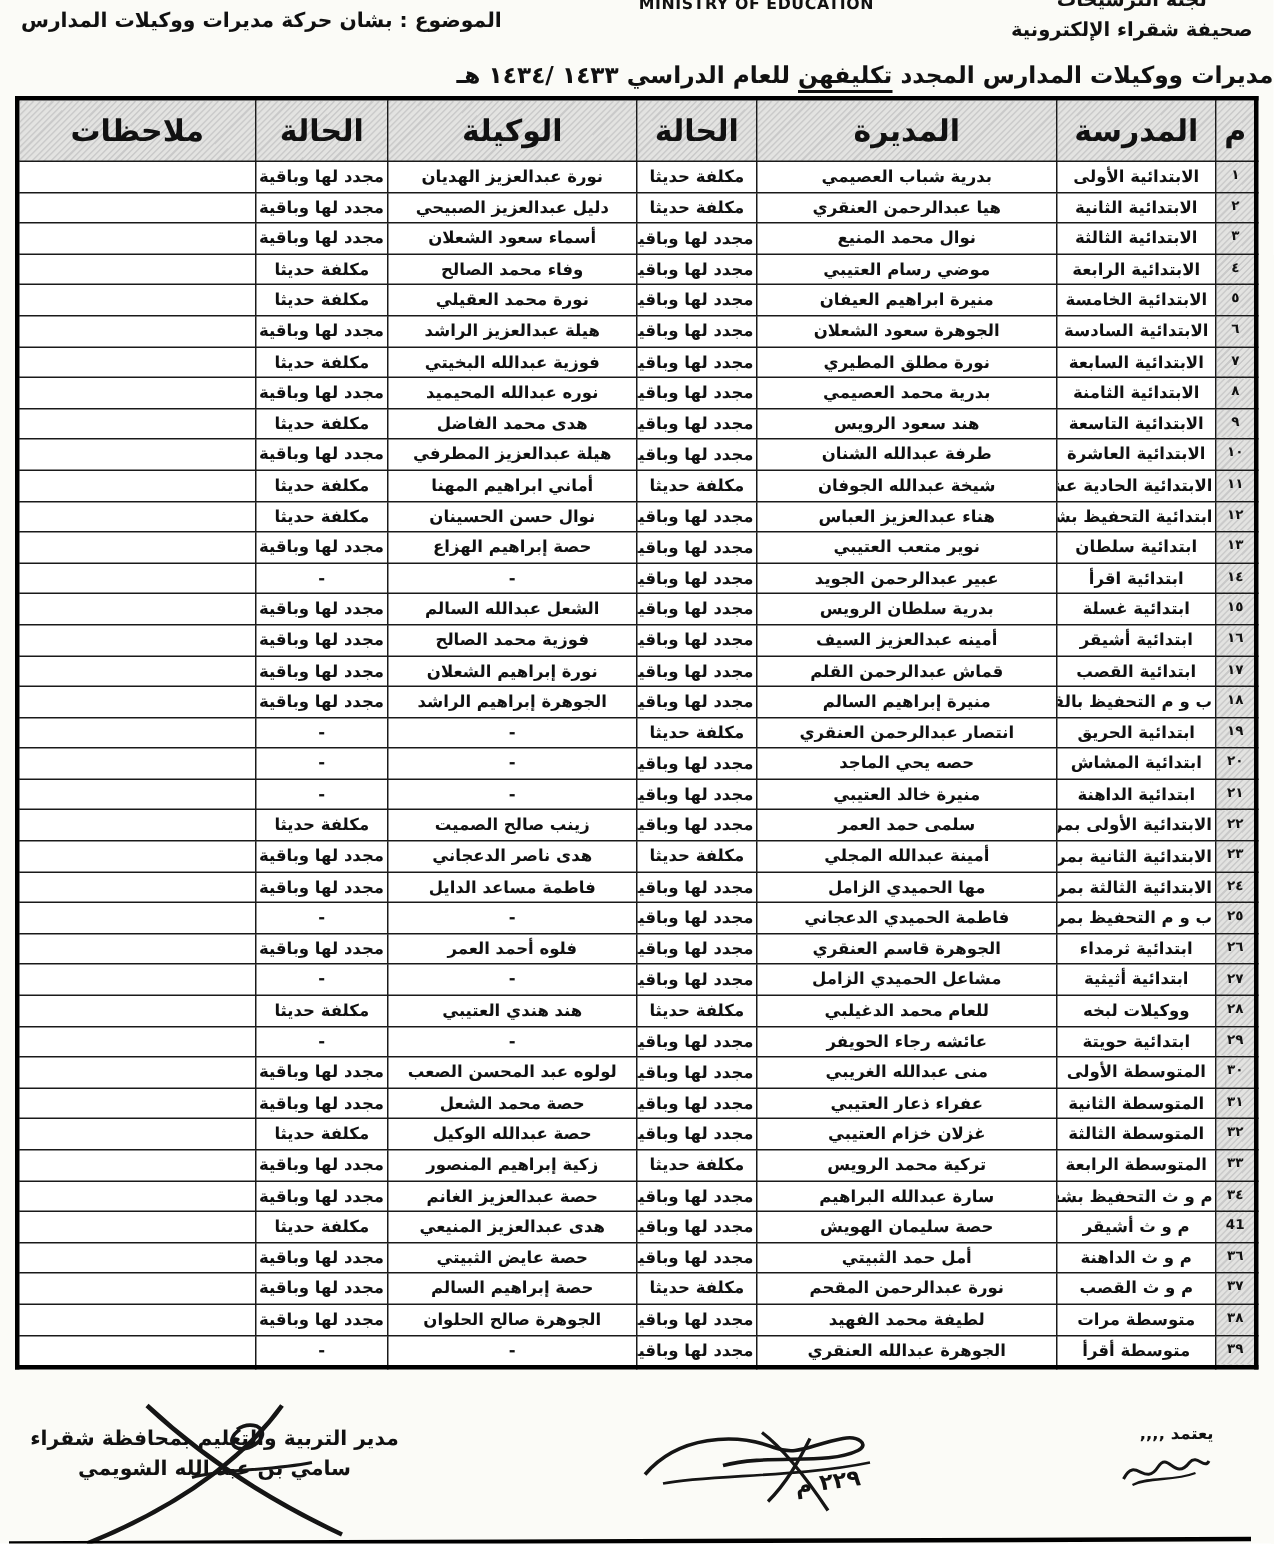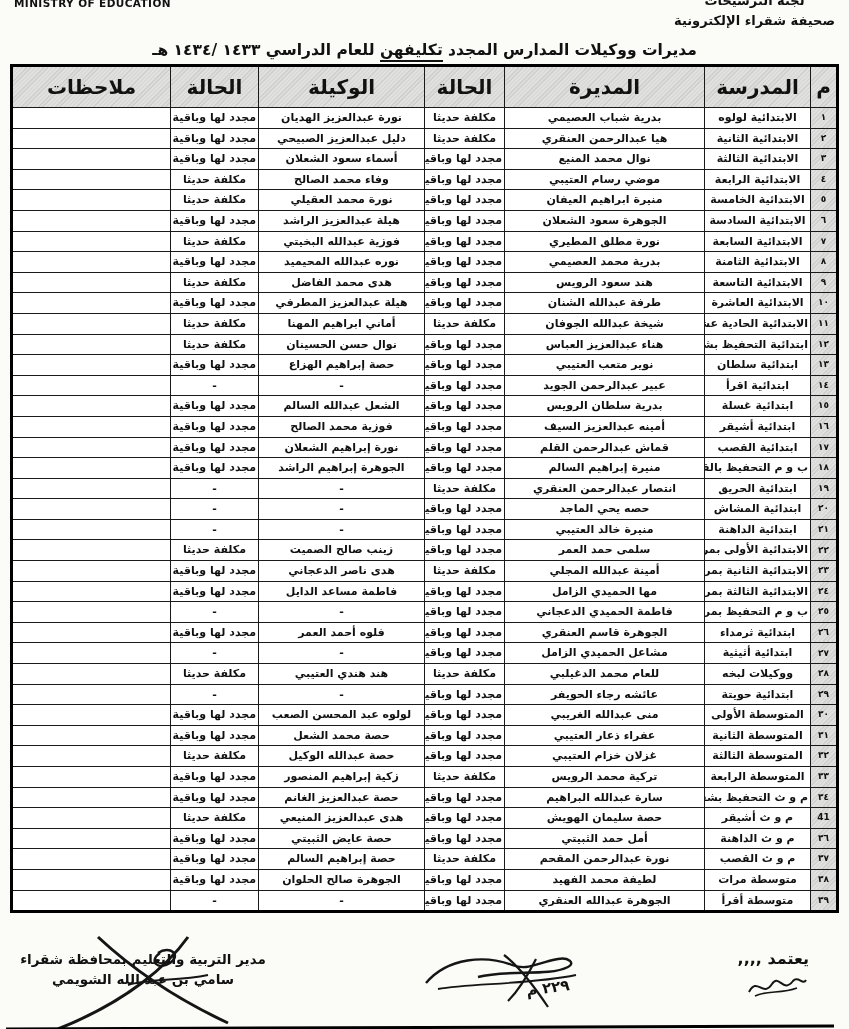--- a/index.html
+++ b/index.html
@@ -16,21 +16,21 @@
   
   .letterhead{
     display:flex;justify-content:space-between;align-items:flex-start;
     padding:0 14px;height:40px;
   }
   .lh-right{text-align:center;margin-top:-9px;font-weight:bold;font-size:13px;line-height:1.5;}
   .lh-center{direction:ltr;text-align:center;margin-top:-3px;font-weight:bold;font-size:10.5px;letter-spacing:.4px;}
   .lh-left{font-weight:bold;font-size:13.5px;margin-top:6px;}
 
   .doc-title{
-    text-align:center;font-weight:bold;font-size:15.5px;margin-top:1px;
+    font-weight:bold;font-size:15.5px;margin-top:1px;
   }
   .doc-title .u{border-bottom:2px solid #111;padding-bottom:1px;}
 
   
   table.roster{
     border-collapse:collapse;table-layout:fixed;
     width:826px;margin:5px auto 0 auto;
     border:3px solid #000;
     background:#fff;
   }
@@ -57,21 +57,21 @@
   col.c-vice{width:166px;}
   col.c-status2{width:88px;}
   col.c-notes{width:159px;}
 
   
   .footer{
     position:absolute;left:0;right:0;bottom:8px;height:72px;
     display:flex;justify-content:space-between;align-items:flex-start;
     padding:2px 40px 0 18px;
   }
-  .f-right{text-align:right;font-weight:bold;font-size:16px;}
+  .f-right{text-align:right;font-weight:bold;font-size:11px;}
   .f-center{position:relative;width:190px;height:64px;}
   .stamp-num{
     position:absolute;right:28px;top:30px;
     font-size:15px;font-weight:bold;transform:rotate(-8deg);
   }
   .f-left{position:relative;text-align:center;font-weight:bold;font-size:13.5px;line-height:1.5;width:250px;}
   .sig-overlay{position:absolute;top:-14px;right:20px;pointer-events:none;}
   .bottom-rule{
     position:absolute;bottom:0;left:6px;width:828px;height:3px;background:#000;
     transform:rotate(-.2deg);
@@ -81,20 +81,21 @@
 <body>
 
 <div class="page">
 
   <div class="letterhead">
     <div class="lh-right">
       <div>لجنة الترشيحات</div>
       <div>صحيفة شقراء الإلكترونية</div>
     </div>
     <div class="lh-center">MINISTRY OF EDUCATION</div>
+    <div class="lh-left">الموضوع : بشان حركة مديرات ووكيلات المدارس</div>
   </div>
 
   <div class="doc-title">
     <span>مديرات ووكيلات المدارس المجدد</span>
     <span class="u">تكليفهن</span>
     <span>للعام الدراسي ١٤٣٣ /١٤٣٤ هـ</span>
   </div>
 
   <table class="roster">
     <colgroup>
@@ -113,21 +114,21 @@
           <th>المديرة</th>
           <th>الحالة</th>
           <th>الوكيلة</th>
           <th>الحالة</th>
           <th>ملاحظات</th>
         </tr>
     </thead>
     <tbody>
         <tr>
           <td class="num-cell">١</td>
-          <td>الابتدائية لولوه</td>
+          <td>الابتدائية الأولى</td>
           <td>بدرية شباب العصيمي</td>
           <td>مكلفة حديثا</td>
           <td>نورة عبدالعزيز الهديان</td>
           <td>مجدد لها وباقية</td>
           <td></td>
         </tr>
         <tr>
           <td class="num-cell">٢</td>
           <td>الابتدائية الثانية</td>
           <td>هيا عبدالرحمن العنقري</td>

